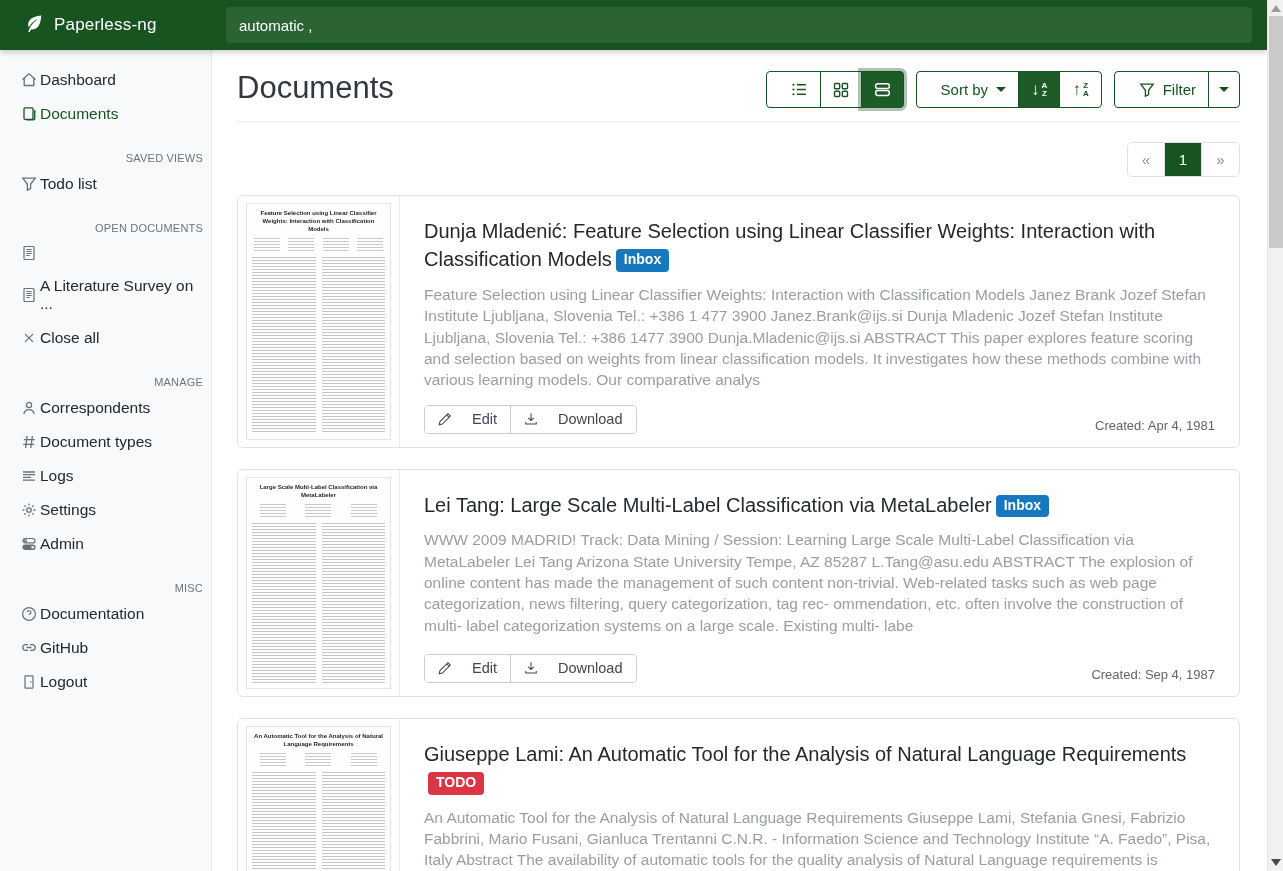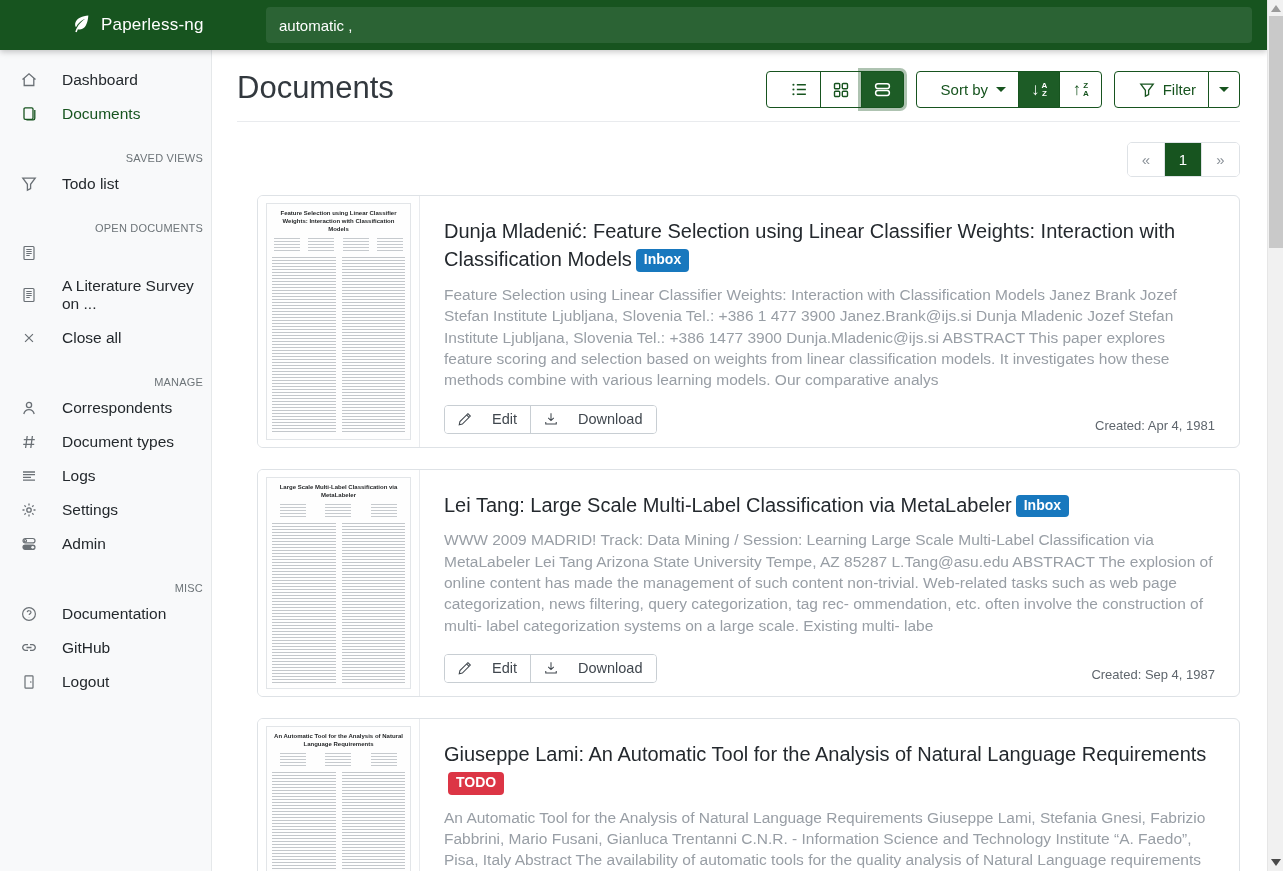--- a/index.html
+++ b/index.html
@@ -3,29 +3,29 @@
 <meta charset="utf-8">
 <style>
   * { margin:0; padding:0; box-sizing:border-box; }
   html,body { background:#ffffff; }
   body { font-family:"Liberation Sans", sans-serif; }
   .app { position:relative; width:1283px; height:871px; overflow:hidden; background:#fff; }
 
   
   .navbar { position:absolute; left:0; top:0; width:1267px; height:50px; background:#17541f;
             display:flex; align-items:center; box-shadow:0 2px 6px rgba(0,0,0,.22); z-index:6; }
-  .brand { width:211px; flex:none; display:flex; align-items:center; gap:11px; padding-left:31px; color:#fff;margin-left:40px; }
+  .brand { width:211px; flex:none; display:flex; align-items:center; gap:11px; padding-left:24px; color:#fff; }
   .brand-name { font-size:17px; color:#fff; letter-spacing:.2px; }
   .search-input { flex:1; height:36px; margin:0 15px 0 15px; background:#2b6334; border:none; border-radius:4px;
                   color:#fff; font-size:15px; padding:0 13px; outline:none; font-family:"Liberation Sans", sans-serif; }
 
   
   .sidebar { position:absolute; left:0; top:50px; width:212px; bottom:0; background:#f8f9fa;
              border-right:1px solid #e5e8ea; padding-top:13px; z-index:2; }
-  .side-item { display:flex; align-items:center; gap:25px; padding:8px 8px 8px 21px; font-size:15.5px;
+  .side-item { display:flex; align-items:center; gap:3px; padding:8px 8px 8px 21px; font-size:15.5px;
                color:#24292d; cursor:pointer; }
   .side-item .ic { width:16px; height:16px; flex:none; display:flex; align-items:center; justify-content:center; }
   .side-item .ic svg { stroke:#6a7075; }
   .side-item.active { color:#17541f; }
   .side-item.active .ic svg { stroke:#17541f; }
   .side-heading { margin:21px 8px 3px; padding-left:39px; font-size:11px; color:#6d7478; letter-spacing:.2px;text-align:right; }
 
   
   .content { position:absolute; left:212px; top:50px; width:1055px; bottom:0; background:#fff;
              padding:20px 27px 0 25px; overflow:hidden; }
@@ -53,21 +53,21 @@
   
   .pagination-row { display:flex; justify-content:flex-end; margin-top:20px; }
   .pagination { display:inline-flex; border:1px solid #dee2e6; border-radius:5px; overflow:hidden; background:#fff; }
   .page-item { min-width:37px; height:33px; display:flex; align-items:center; justify-content:center;
                font-size:15px; color:#8a9198; background:#fff; cursor:pointer; border-right:1px solid #dee2e6; }
   .page-item:last-child { border-right:none; }
   .page-item.current { background:#17541f; color:#fff; font-size:15px; }
 
   
   .cards { margin-top:18px; }
-  .card { display:flex; border:1px solid #dee2e6; border-radius:6px; background:#fff; overflow:hidden; margin-bottom:21px;margin-left:20px; }
+  .card { display:flex; border:1px solid #dee2e6; border-radius:6px; background:#fff; overflow:hidden; margin-bottom:21px; }
   .thumb { width:162px; flex:none; border-right:1px solid #e9ebee; background:#fff; padding:7px 8px; cursor:pointer; }
   .mini-paper { height:100%; min-height:212px; border:1px solid #e2e5e8; background:#fefefe; padding:6px 5px 5px;
                 display:flex; flex-direction:column; }
   .mp-title { font-size:6px; font-weight:bold; text-align:center; color:#26282a; line-height:1.3; margin-bottom:5px; }
   .mp-authors { display:flex; justify-content:space-around; gap:4px; margin-bottom:6px; }
   .mp-author { width:26px; height:13px; background:repeating-linear-gradient(to bottom,#c6cace 0 1px, transparent 1px 3px); }
   .mp-cols { flex:1; display:flex; gap:6px; }
   .mp-col { flex:1; background:repeating-linear-gradient(to bottom,#c3c7cb 0 1px, transparent 1px 3px); }
 
   .card-body { flex:1; padding:16px 24px 13px 24px; display:flex; flex-direction:column; }

